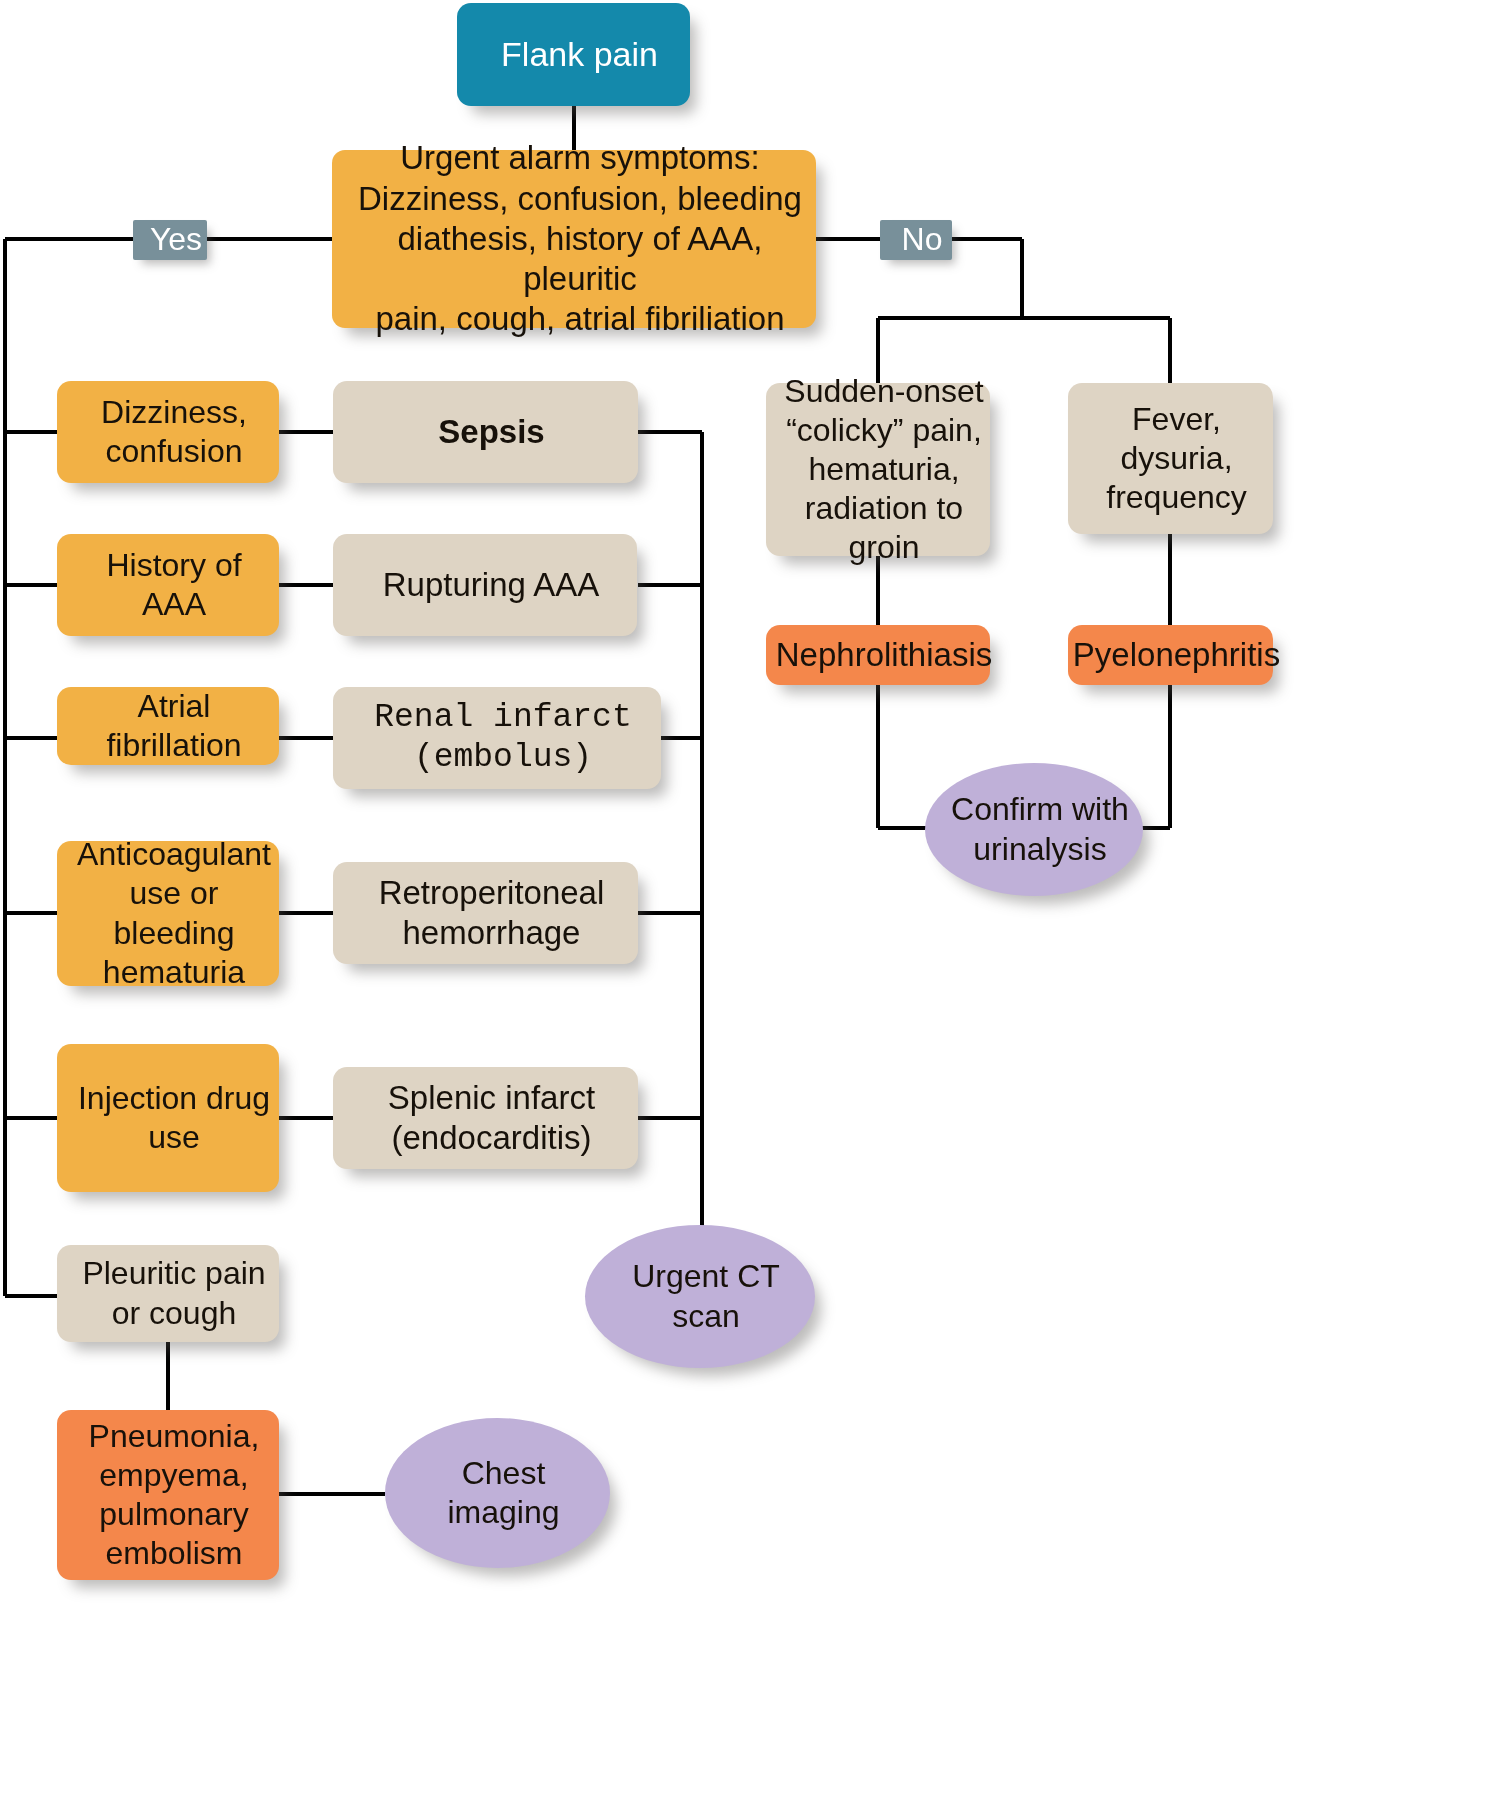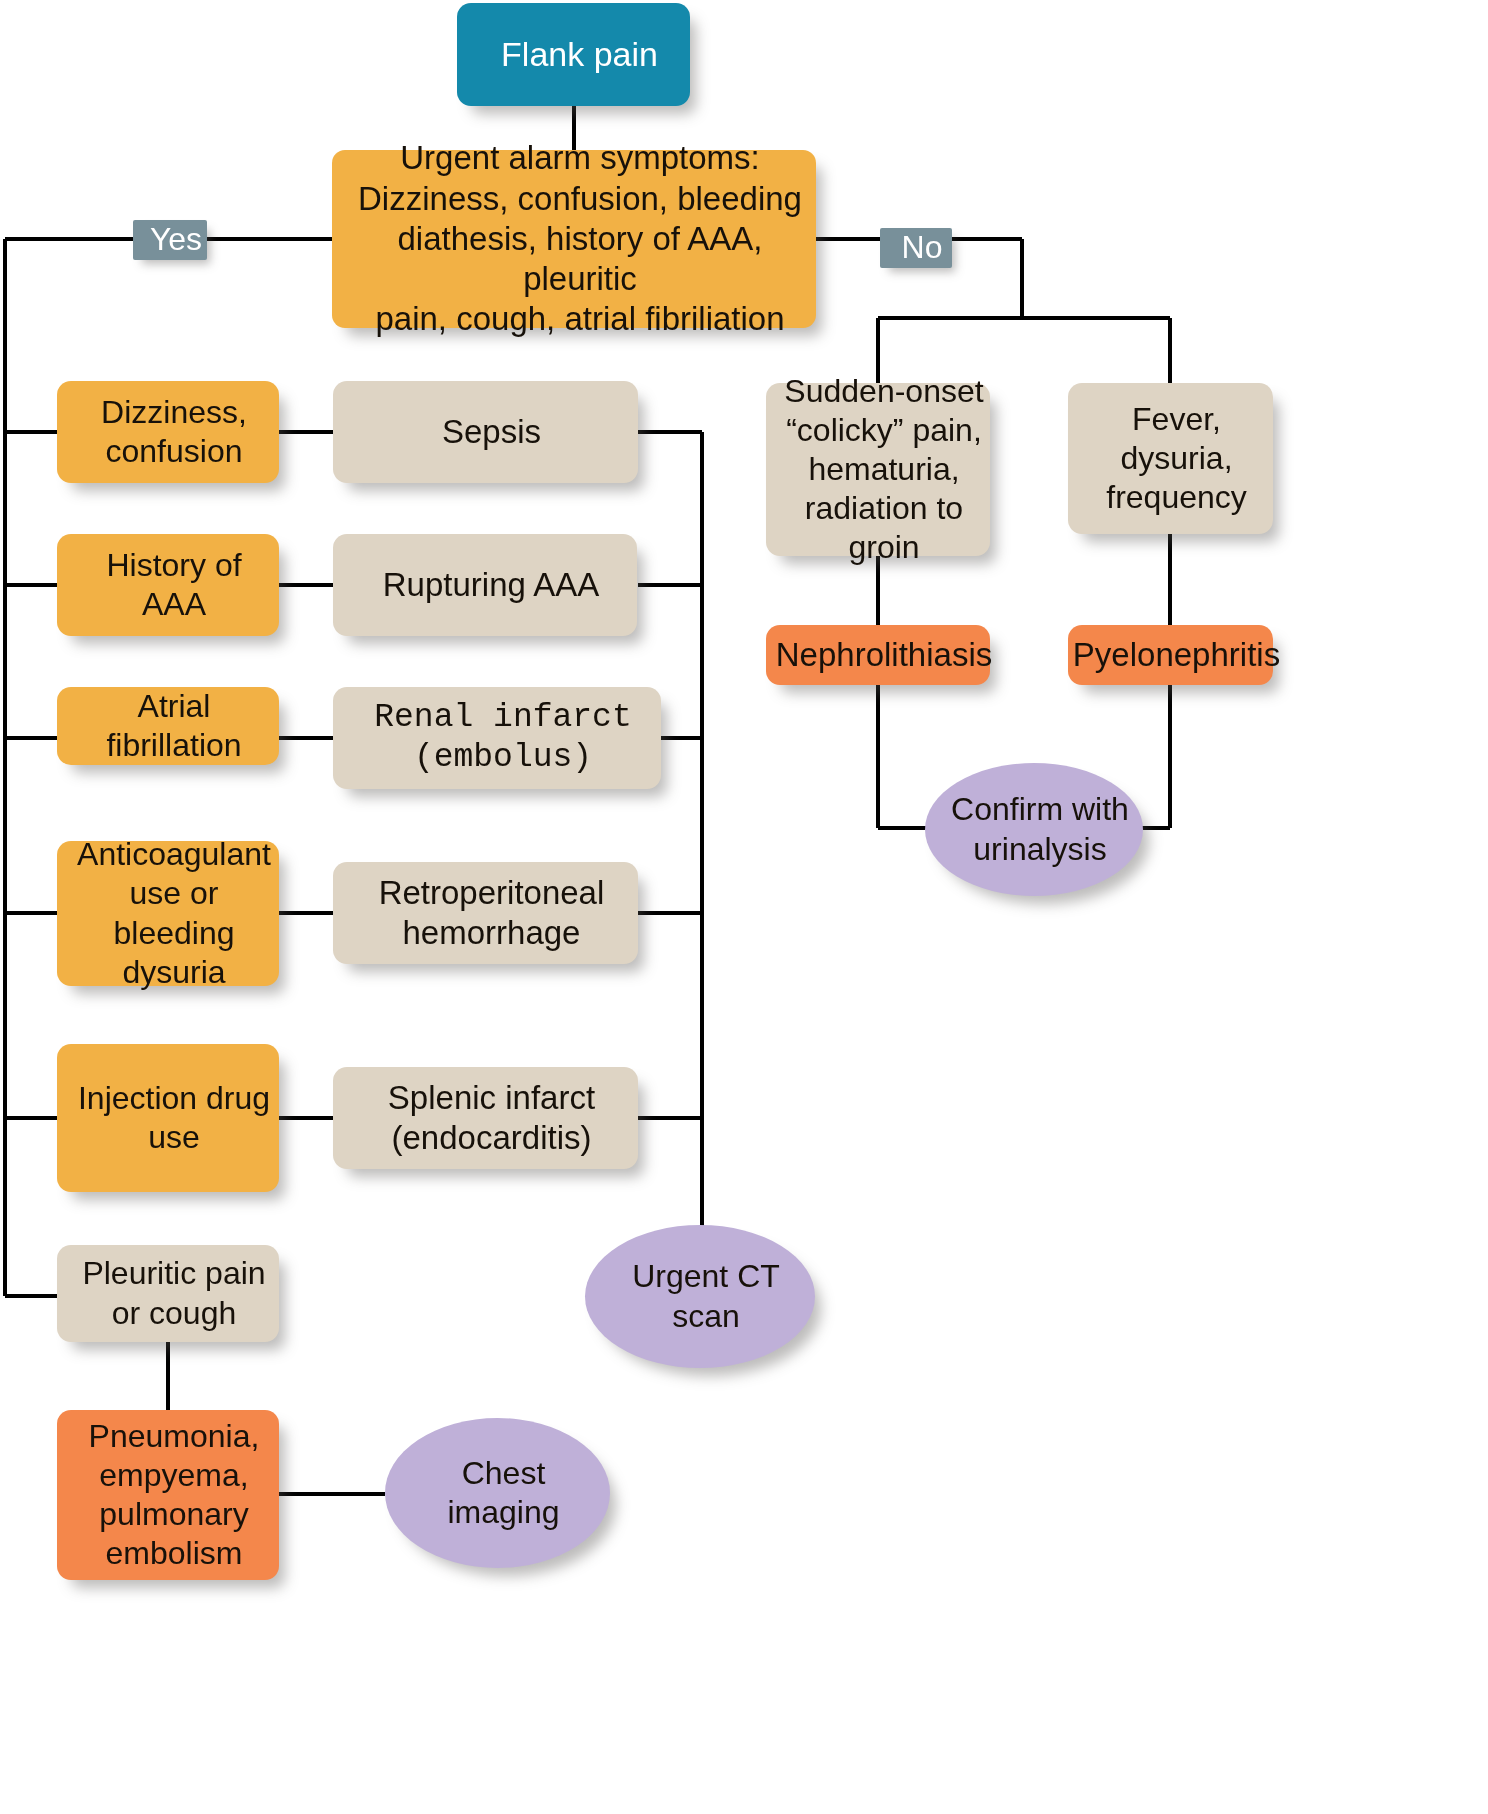--- a/index.html
+++ b/index.html
@@ -131,21 +131,21 @@
   <div class="node rounded amber f33" style="left:332px; top:150px; width:484px; height:178px;border-radius:13px;">
     <span>Urgent alarm symptoms:
 Dizziness, confusion, bleeding
 diathesis, history of AAA, pleuritic
 pain, cough, atrial fibriliation</span>
   </div>
 
   <div class="node badge f32" style="left:133px; top:220px; width:74px; height:40px;">
     <span>Yes</span>
   </div>
-  <div class="node badge f32" style="left:880px; top:228px; width:72px; height:40px;">
+  <div class="node badge f32" style="left:880px; top:220px; width:72px; height:40px;">
     <span>No</span>
   </div>
 
   <div class="node rounded amber f32" style="left:57px; top:381px; width:222px; height:102px;">
     <span>Dizziness,
 confusion</span>
   </div>
 
   <div class="node rounded amber f32" style="left:57px; top:534px; width:222px; height:102px;">
     <span>History of
@@ -153,34 +153,34 @@
   </div>
 
   <div class="node rounded amber f32" style="left:57px; top:687px; width:222px; height:78px;align-items:flex-end;">
     <span>Atrial
 fibrillation</span>
   </div>
 
   <div class="node rounded amber f32" style="left:57px; top:841px; width:222px; height:145px;">
     <span>Anticoagulant
 use or bleeding
-dysuria</span>
+hematuria</span>
   </div>
 
   <div class="node rounded amber f32" style="left:57px; top:1044px; width:222px; height:148px;">
     <span>Injection drug
 use</span>
   </div>
 
   <div class="node rounded beige f32" style="left:57px; top:1245px; width:222px; height:97px;">
     <span>Pleuritic pain
 or cough</span>
   </div>
 
-  <div class="node rounded beige f33" style="left:333px; top:381px; width:305px; height:102px;">
+  <div class="node rounded beige f33" style="left:333px; top:381px; width:305px; height:102px;font-weight:bold;">
     <span>Sepsis</span>
   </div>
 
   <div class="node rounded beige f33" style="left:333px; top:534px; width:304px; height:102px;">
     <span>Rupturing AAA</span>
   </div>
 
   <div class="node rounded beige f33" style="left:333px; top:687px; width:328px; height:102px;font-family:Liberation Mono, monospace;">
     <span>Renal infarct
 (embolus)</span>

